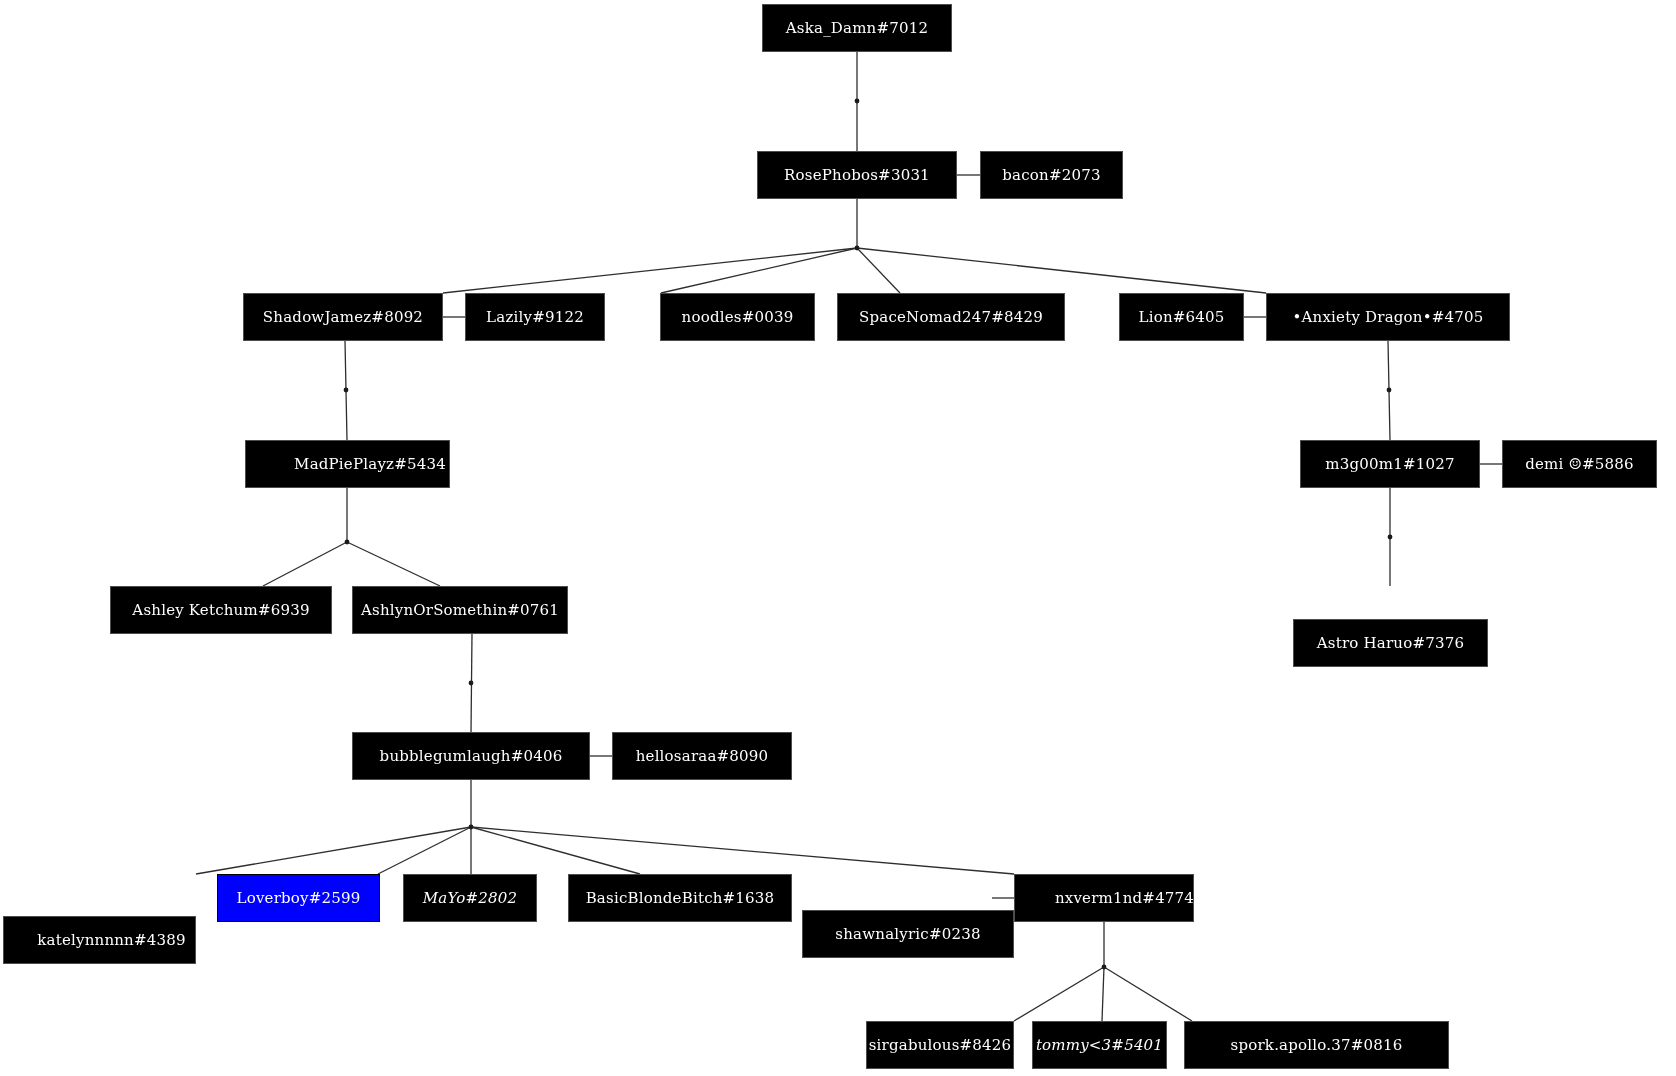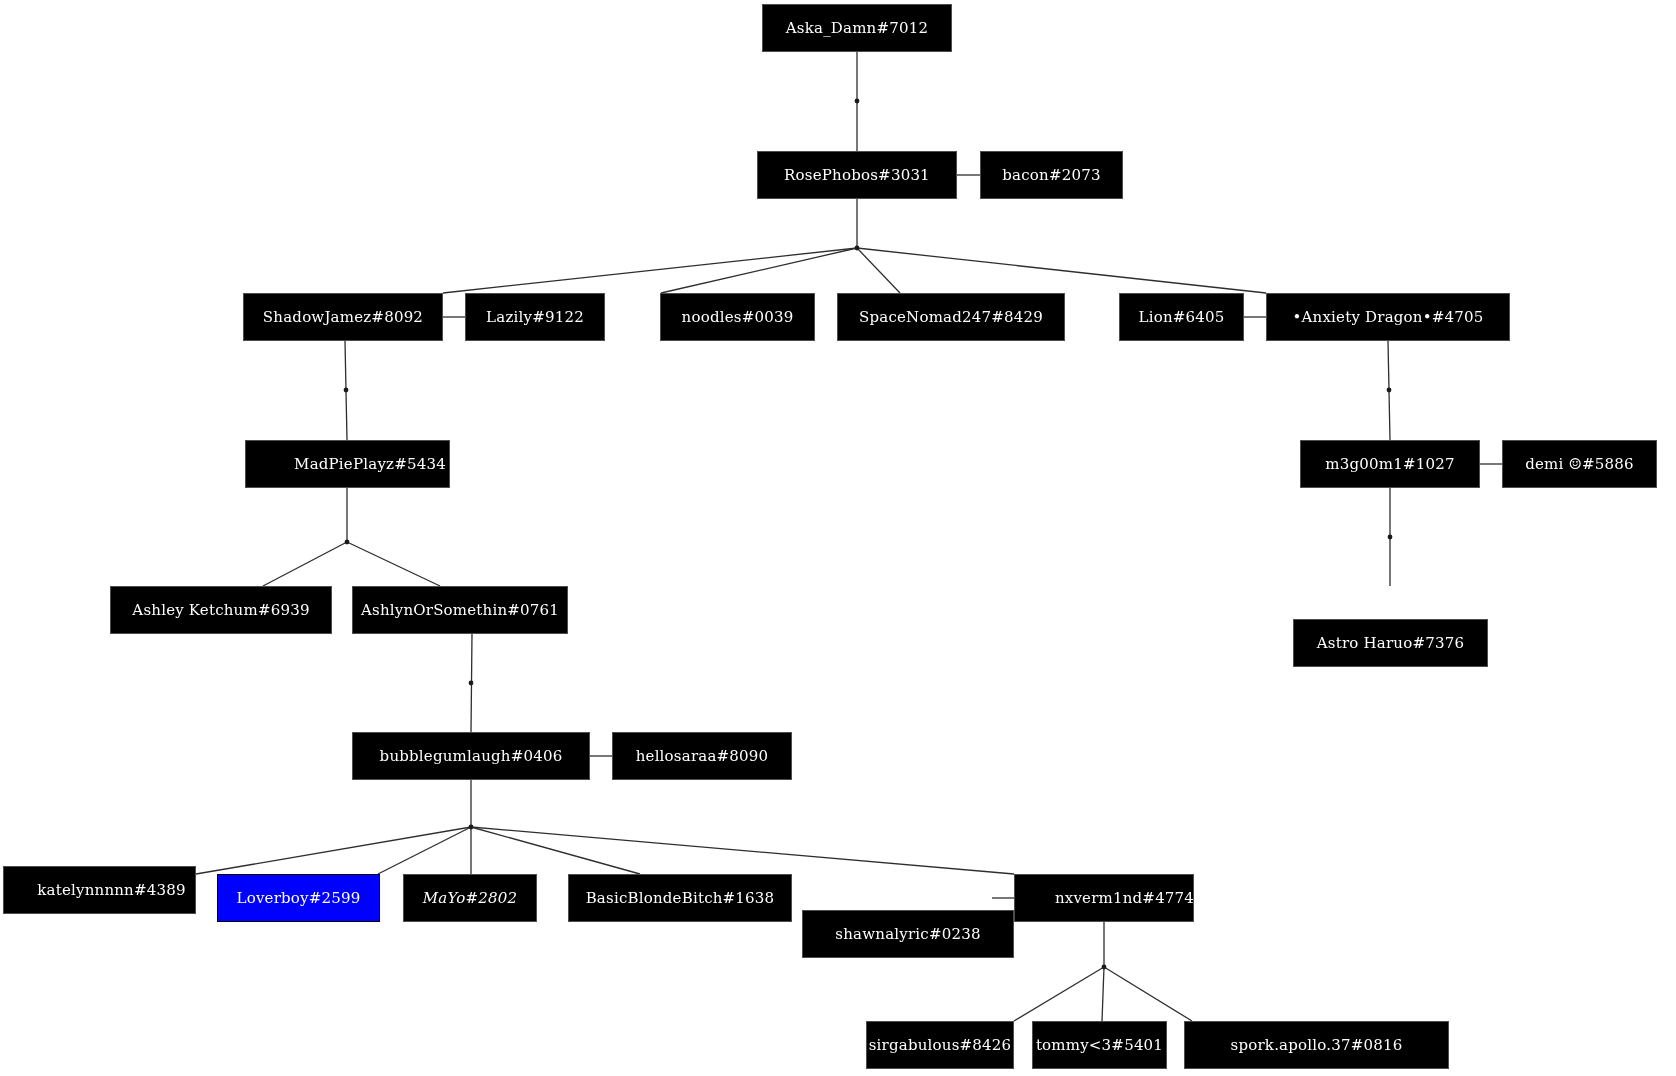--- a/index.html
+++ b/index.html
@@ -21,28 +21,28 @@
   #n-lion      {left:1119px;top:293px;  width:125px;}
   #n-anxiety   {left:1266px;top:293px;  width:244px;}
   #n-madpie    {left:245px; top:440px;  width:205px;padding-left:45px;}
   #n-m3g       {left:1300px;top:440px;  width:180px;}
   #n-demi      {left:1502px;top:440px;  width:155px;}
   #n-ashley    {left:110px; top:586px;  width:222px;}
   #n-ashlyn    {left:352px; top:586px;  width:216px;}
   #n-astro     {left:1293px;top:586px;  width:195px;margin-top:33px;}
   #n-bubble    {left:352px; top:732px;  width:238px;}
   #n-hellosaraa{left:612px; top:732px;  width:180px;}
-  #n-katelyn   {left:3px;   top:866px;  width:193px;padding-left:24px;}
+  #n-katelyn   {left:3px;   top:916px;  width:193px;padding-left:24px;}
   #n-loverboy  {left:217px; top:874px;  width:163px;}
   #n-mayo      {left:403px; top:874px;  width:134px;font-style:italic;}
   #n-basic     {left:568px; top:874px;  width:224px;}
   #n-shawna    {left:802px; top:874px;  width:212px;margin-top:36px;}
   #n-nxverm    {left:1014px;top:874px;  width:180px;padding-left:41px;}
   #n-sirg      {left:866px; top:1021px; width:148px;}
-  #n-tommy     {left:1032px;top:1021px; width:135px;}
+  #n-tommy     {left:1032px;top:1021px; width:135px;font-style:italic;}
   #n-spork     {left:1184px;top:1021px; width:265px;}
 </style>
 </head>
 <body>
 
 <div id="canvas">
 
   <svg id="edges" viewBox="0 0 1676 1076" xmlns="http://www.w3.org/2000/svg">
     <g stroke="#2e2e2e" stroke-width="1.3" fill="none">
 

